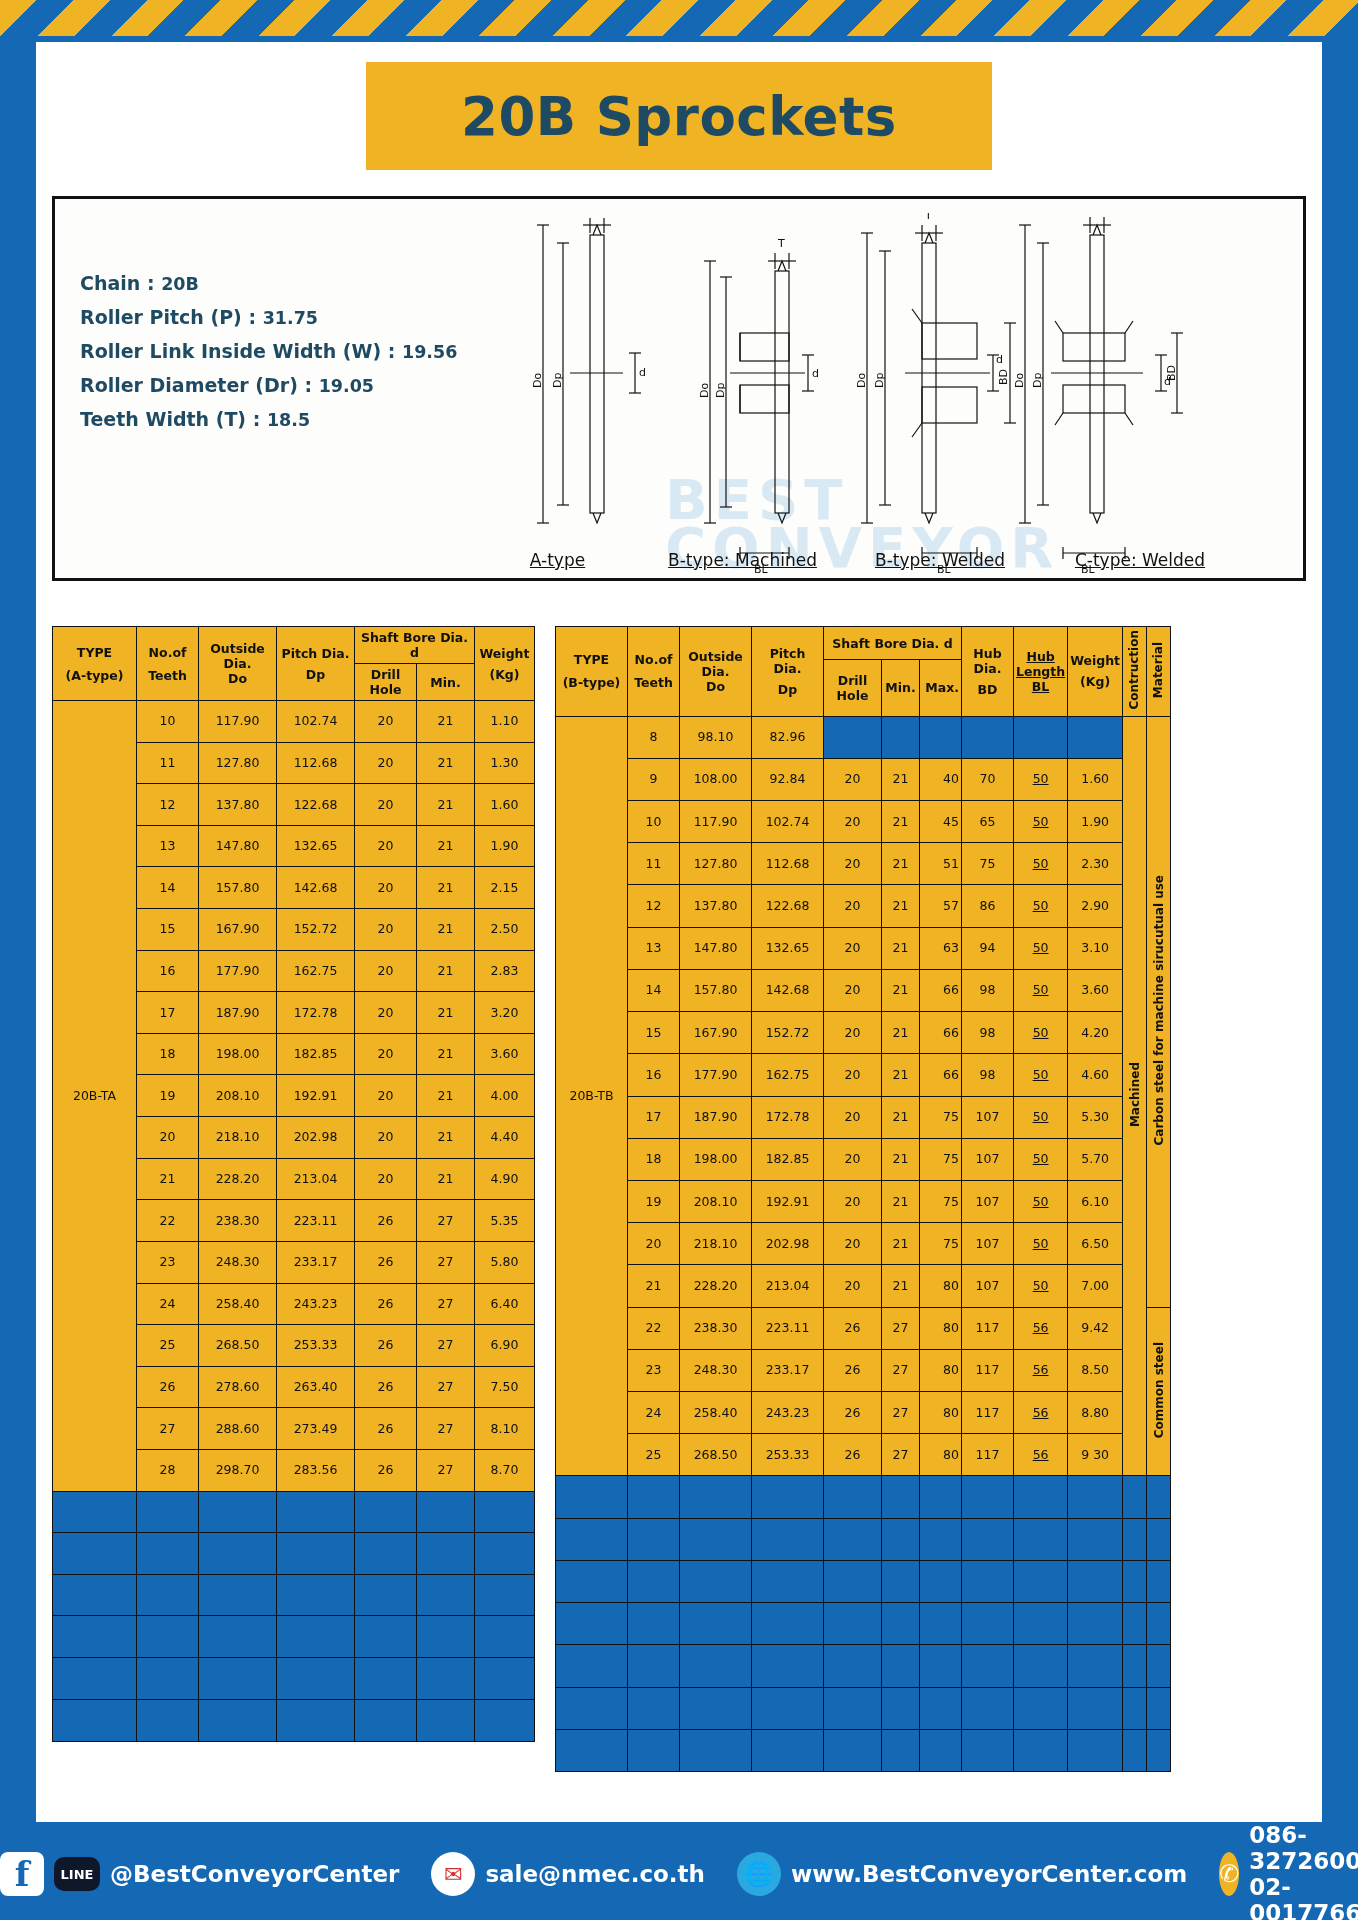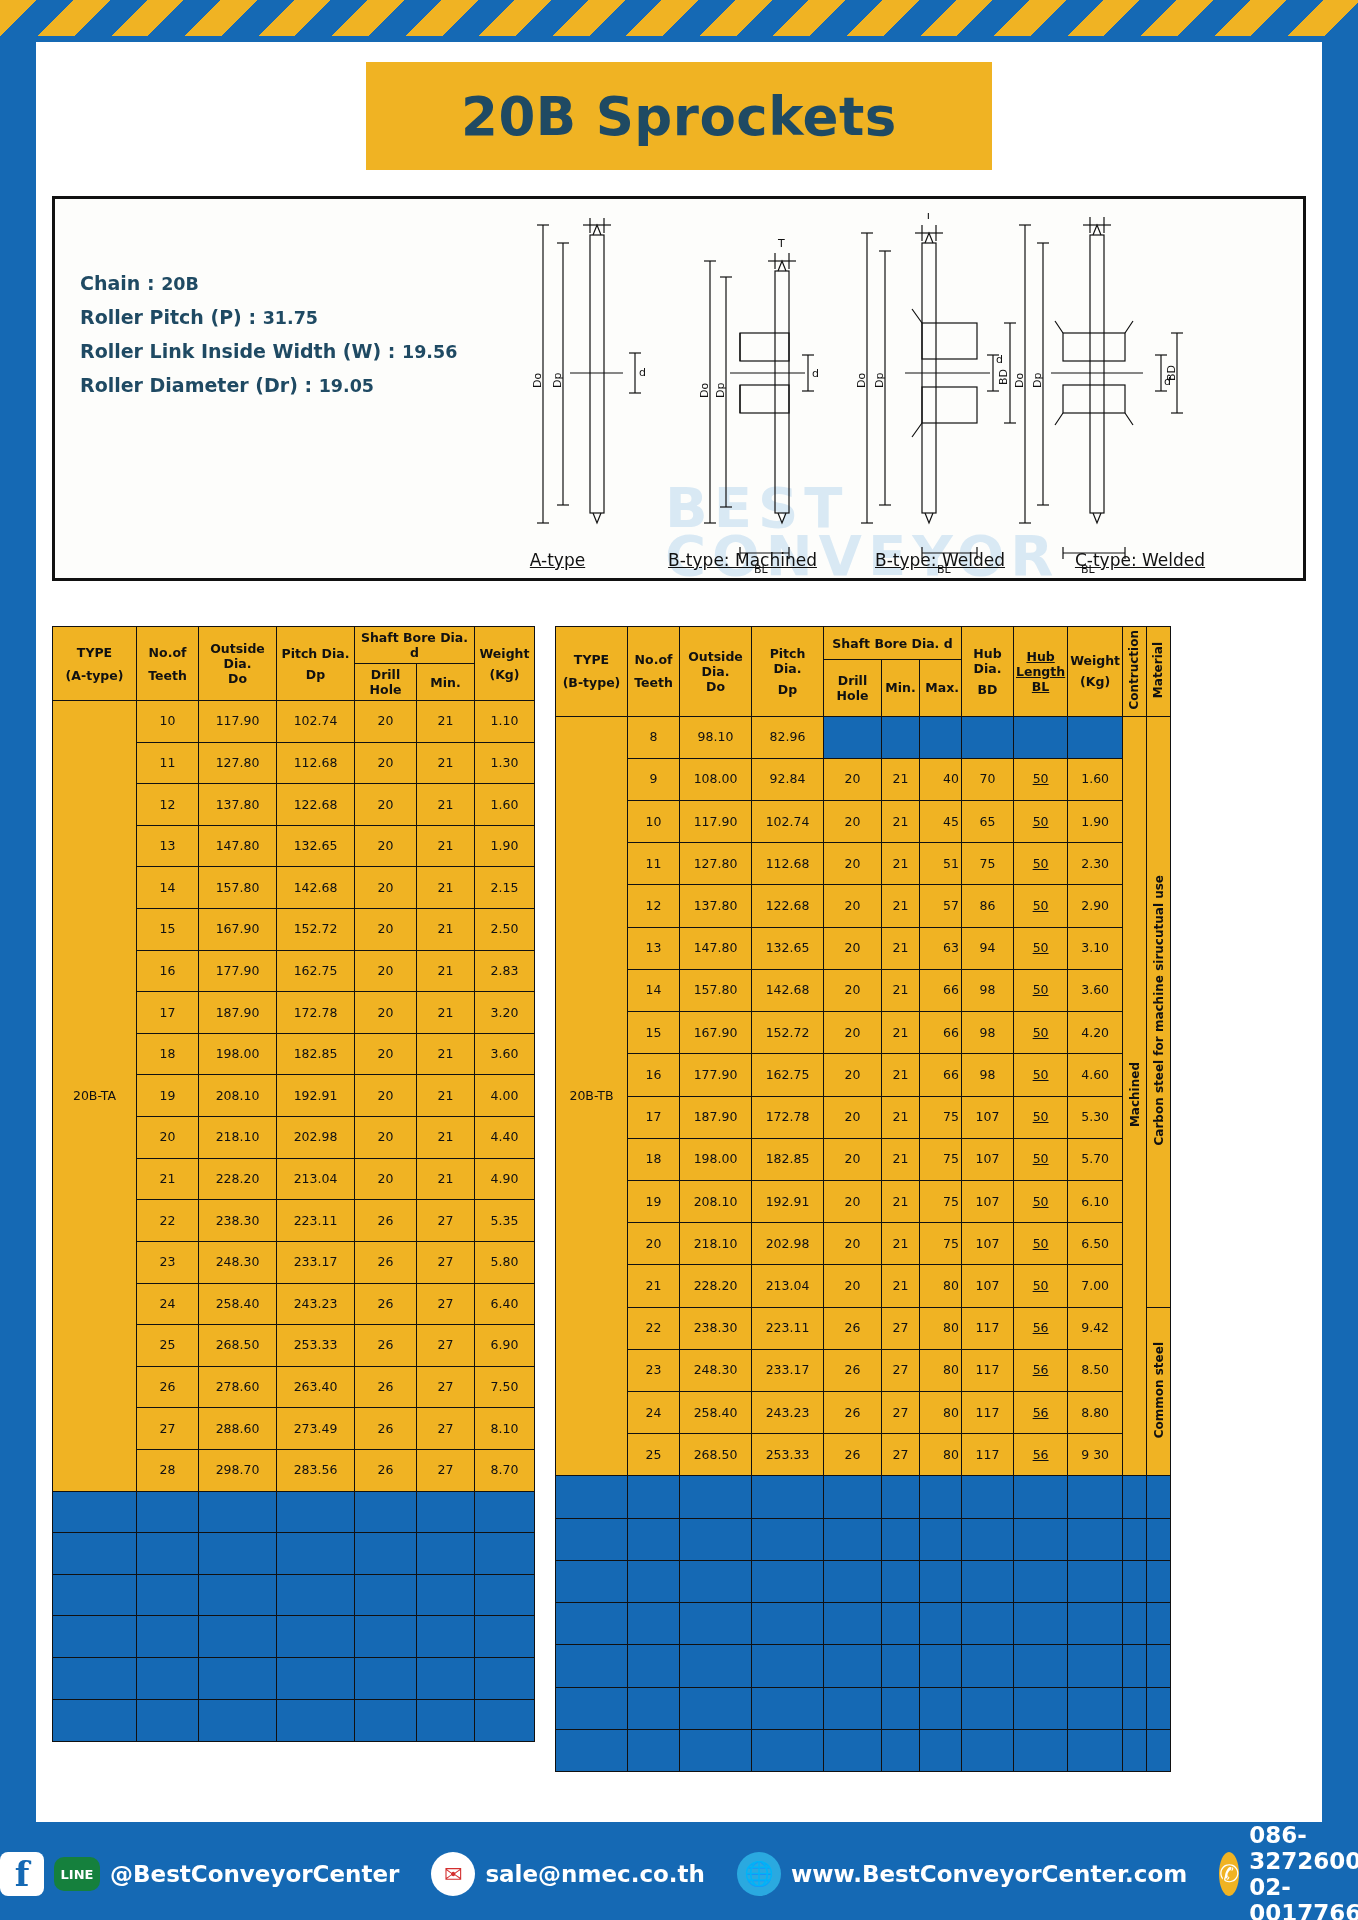--- a/index.html
+++ b/index.html
@@ -59,21 +59,21 @@
     position:absolute; left:25px; top:68px;
     color:#1f4a63;
     font-size:19px;
     font-weight:bold;
     line-height:33px;
     font-family:"DejaVu Sans", sans-serif;
   }
   .spec-list .val { font-size:17.5px; }
 
   .watermark {
-    position:absolute; left:610px; top:285px;
+    position:absolute; left:610px; top:277px;
     font-size:56px; font-weight:bold;
     color:#f3d9a0;
     opacity:.55;
     letter-spacing:6px;
     line-height:48px;
     pointer-events:none;
     font-family:"DejaVu Sans", sans-serif;
   }
   .wm2 { color:#bcd9ef; }
 
@@ -168,21 +168,21 @@
     font-family:"DejaVu Sans", sans-serif;
   }
   .f-item { display:flex; align-items:center; gap:10px; font-size:23px; font-weight:bold; }
   .f-sep { width:4px; height:42px; background:#f0b323; margin:0 16px; }
   .ic {
     width:44px; height:44px; border-radius:50%;
     display:flex; align-items:center; justify-content:center;
     font-size:24px; font-weight:bold;
   }
   .ic-fb { background:#ffffff; color:#1569b4; border-radius:8px; font-size:34px; font-family:"DejaVu Serif", serif; }
-  .ic-line { background:#15803d; color:#fff; border-radius:10px; font-size:13px; width:46px; height:34px;}
+  .ic-line { background:#0f172a; color:#fff; border-radius:10px; font-size:13px; width:46px; height:34px;}
   .ic-mail { background:#ffffff; color:#d32f2f; font-size:22px; }
   .ic-web { background:#2aa9e0; color:#fff; font-size:24px; }
   .ic-phone { background:#f0b323; color:#fff; font-size:24px; }
   .footer-pad { width:30px; }
 </style>
 </head>
 <body>
 
 <div class="page">
 
@@ -209,20 +209,24 @@
         <span>Roller Pitch (P)  :</span>
         <span class="val">31.75</span>
       </div>
       <div>
         <span>Roller Link Inside Width (W)  :</span>
         <span class="val">19.56</span>
       </div>
       <div>
         <span>Roller Diameter (Dr)  :</span>
         <span class="val">19.05</span>
+      </div>
+      <div>
+        <span>Teeth Width (T)  :</span>
+        <span class="val">18.5</span>
       </div>
     </div>
 
     <svg class="diagrams" viewBox="0 0 770 370">
       <g stroke="#111" fill="none" stroke-width="1.2" font-family="DejaVu Sans" font-size="11">
 
         <g transform="translate(10,0)">
 
           <path d="M58,22 l4,-10 l4,10" fill="none"></path>
           <path d="M58,300 l4,10 l4,-10" fill="none"></path>

